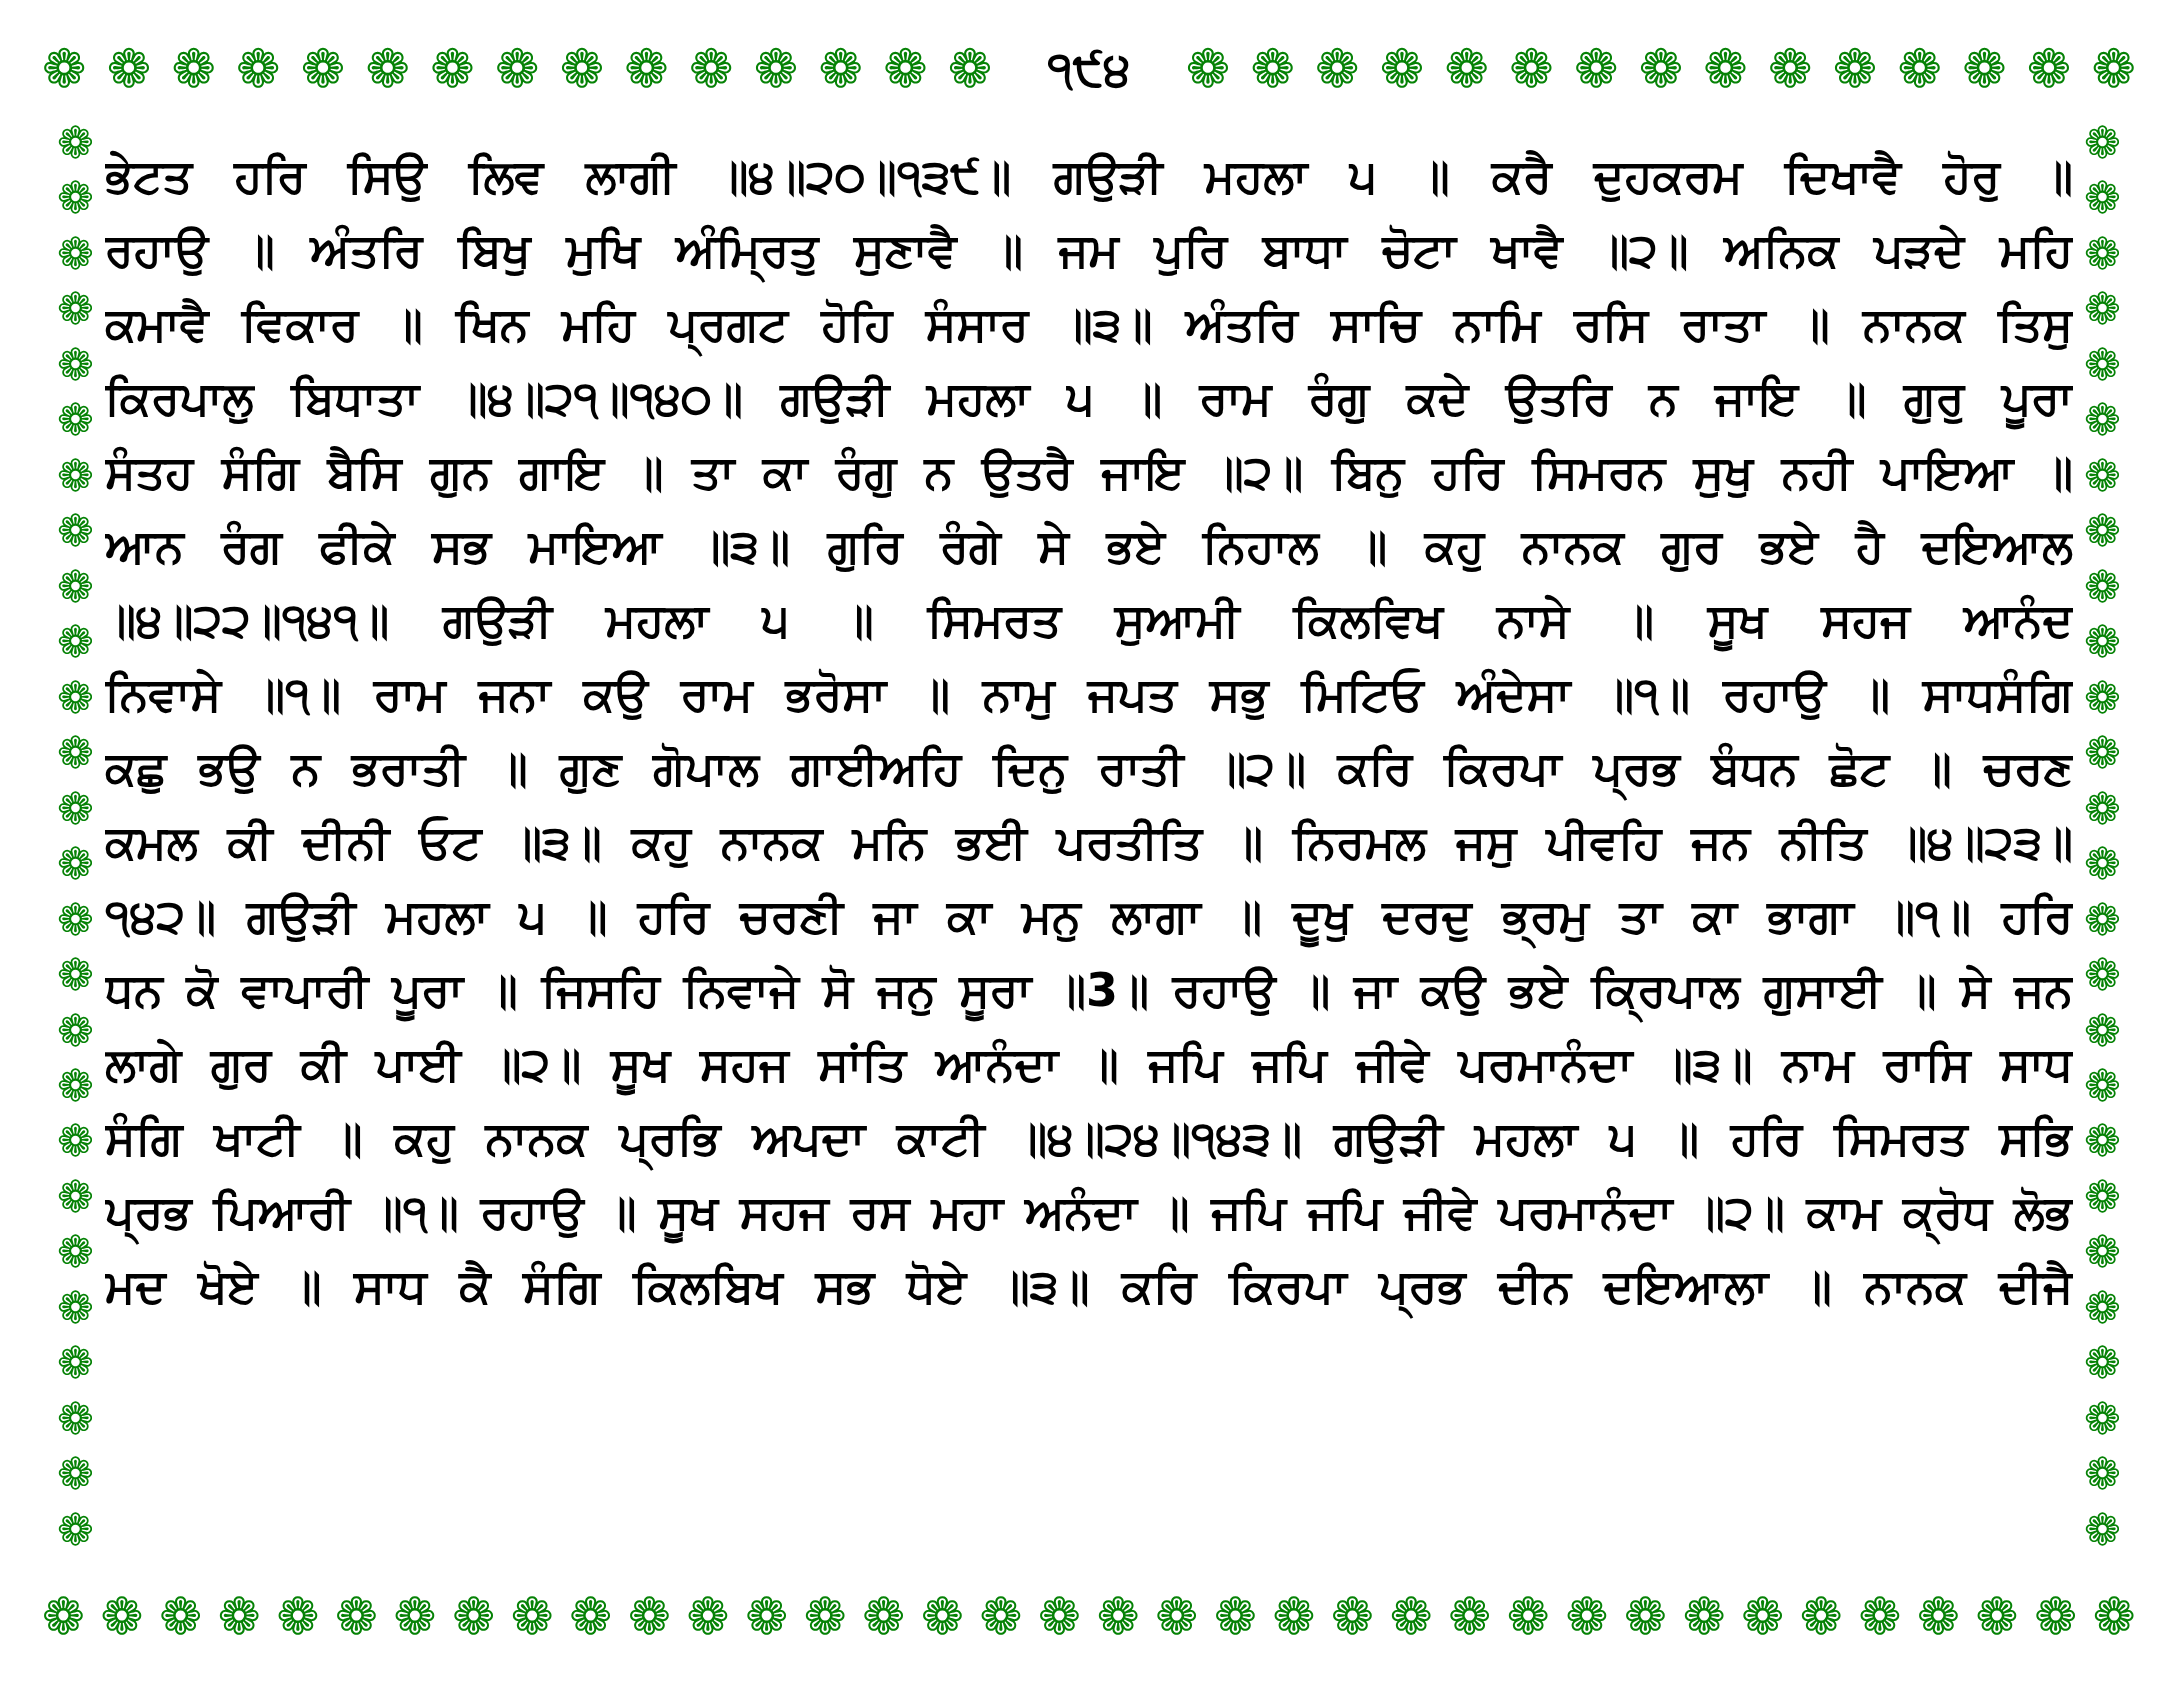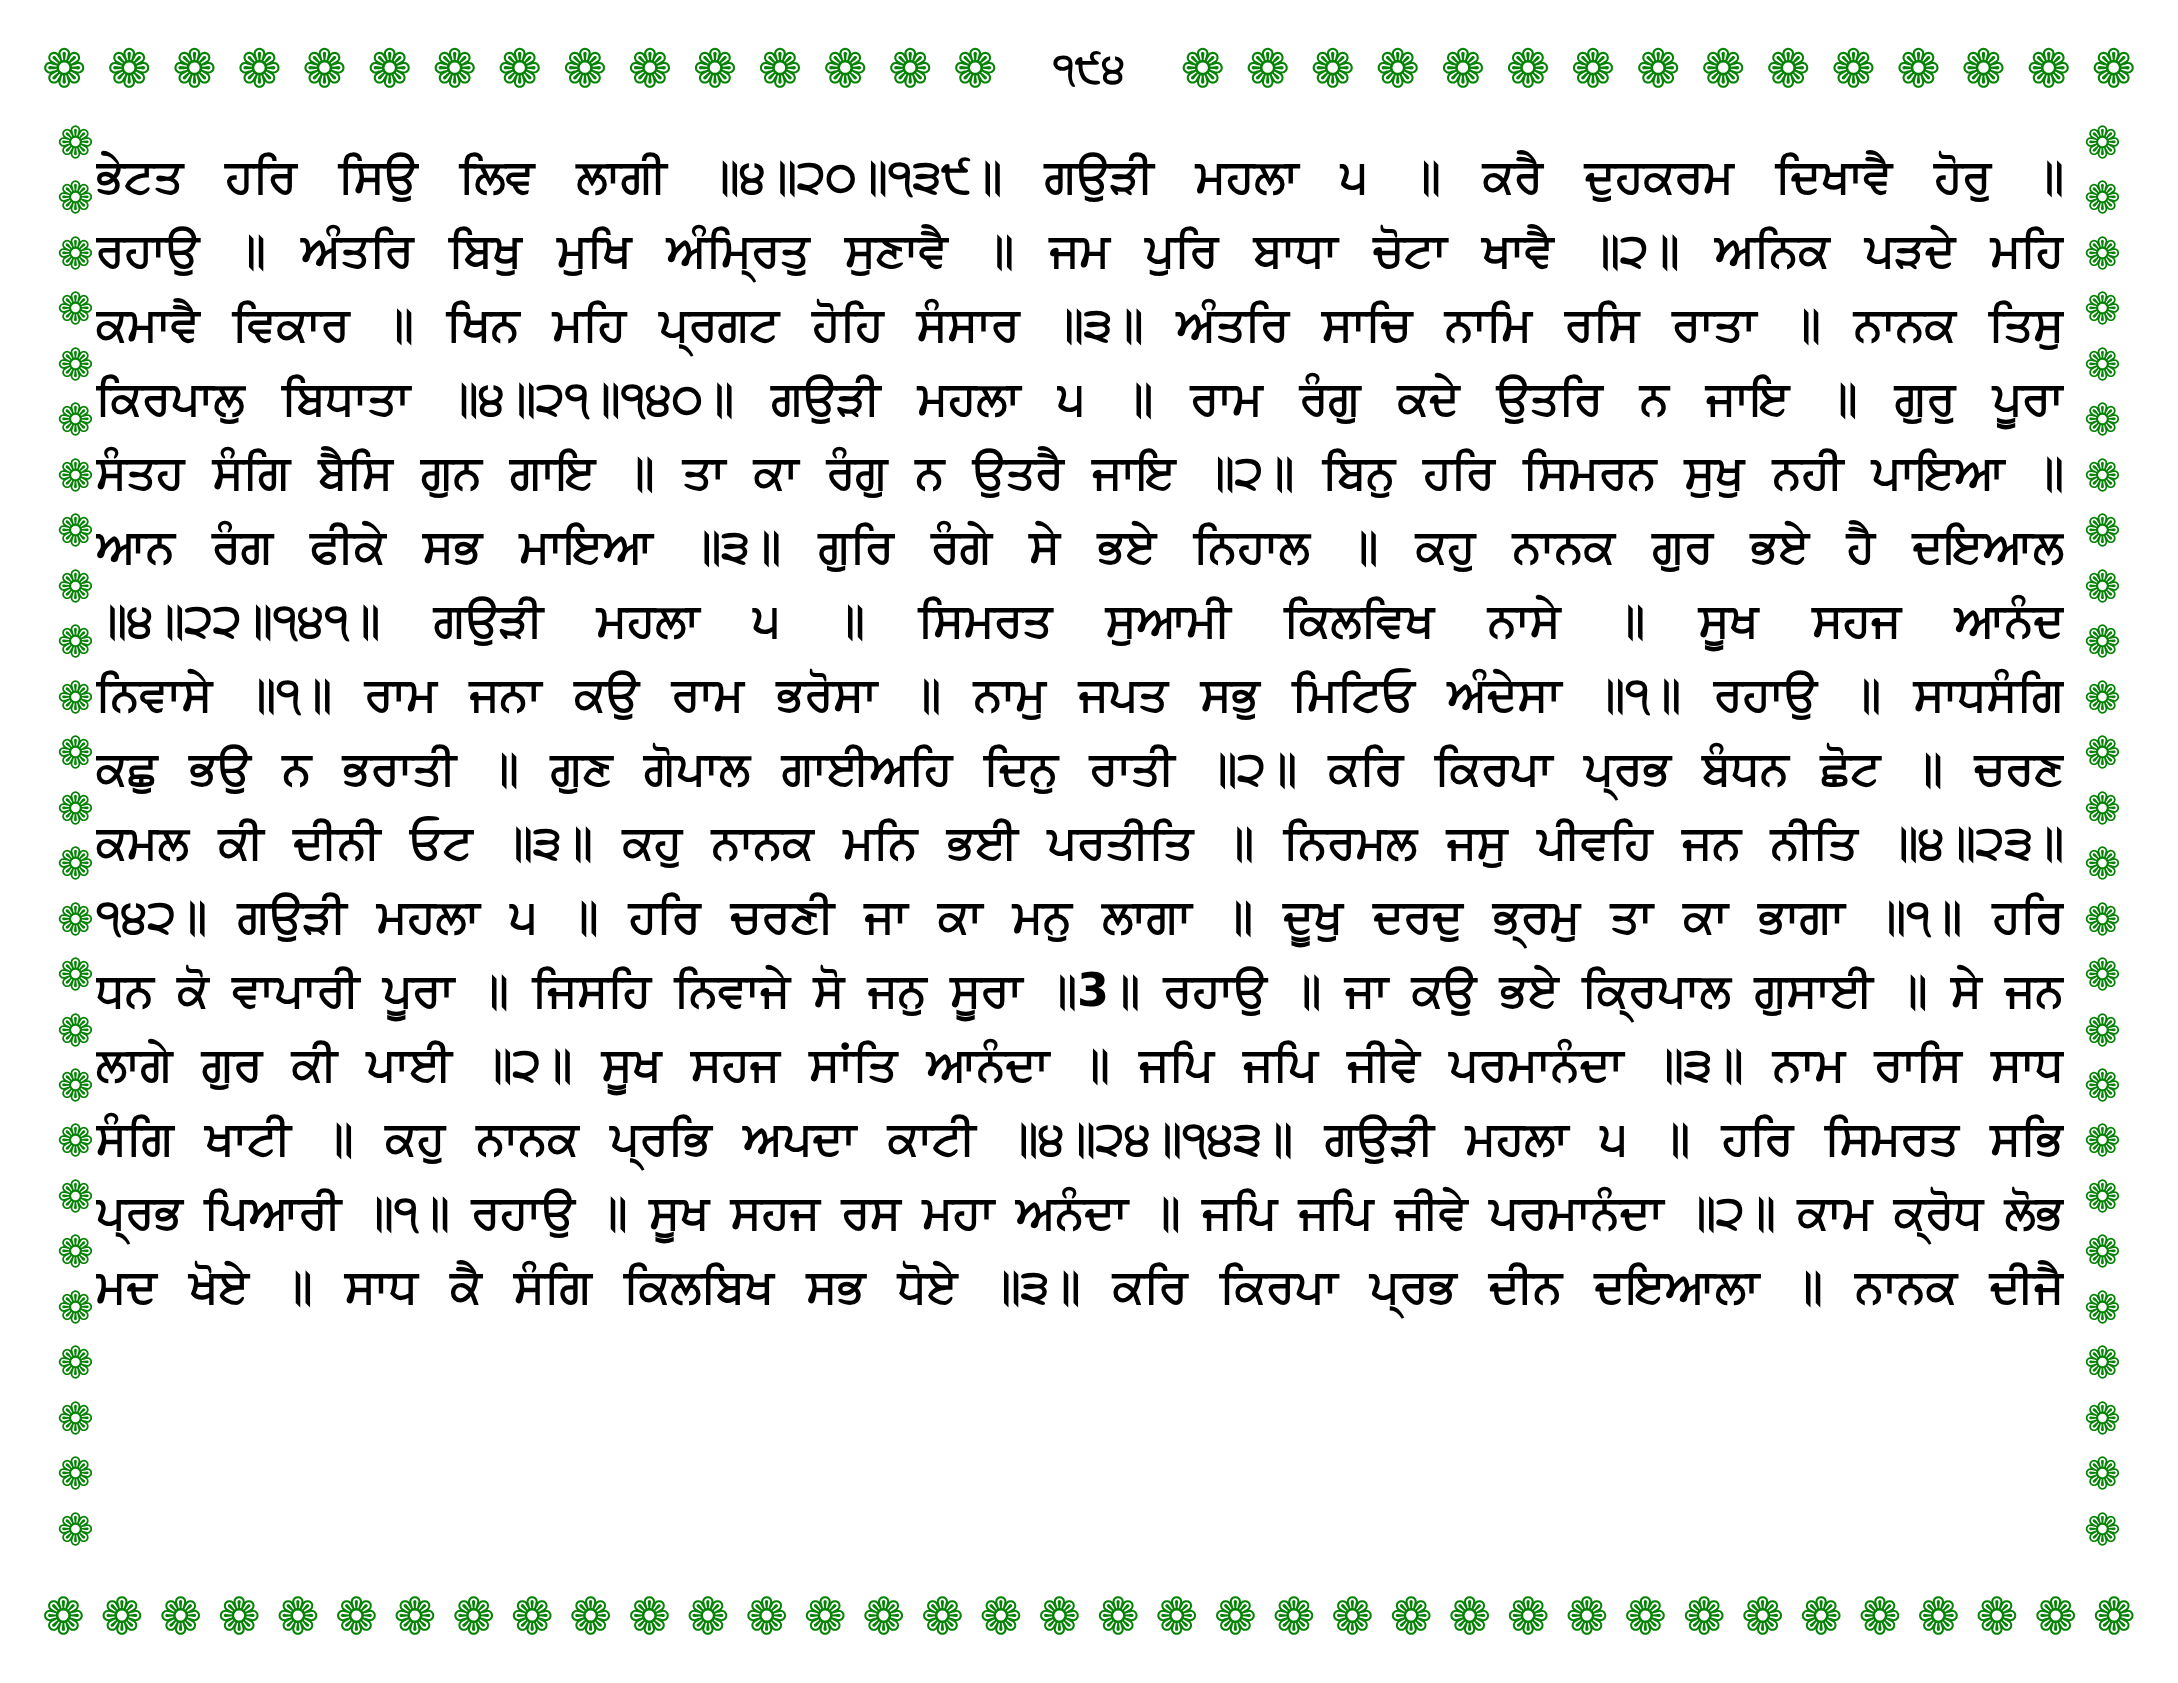--- a/index.html
+++ b/index.html
@@ -25,21 +25,21 @@
     display: flex; align-items: center;
   }
   .flower-row {
     display: flex; justify-content: space-between; align-items: center;
     flex: 1 1 auto;
     font-size: 53px; line-height: 79px;
   }
   .page-number {
     flex: 0 0 auto;
     padding: 0 55px;
-    font-size: 41px;
+    font-size: 47px;
     font-weight: bold;
     color: #000000;
     line-height: 79px;
   }
   .border-side {
     position: absolute;
     top: 117px; height: 1438px; width: 83px;
     display: flex; flex-direction: column;
     justify-content: space-between; align-items: center;
     font-size: 44px;
@@ -48,21 +48,21 @@
   .border-right { right: 34px; }
   .border-bottom {
     position: absolute;
     bottom: 28px; left: 42px; right: 42px; height: 77px;
     display: flex; align-items: center;
   }
   .border-bottom .flower-row { font-size: 51px; }
   
   .text-block {
     position: absolute;
-    left: 96px; top: 139px; width: 1968px;
+    left: 105px; top: 139px; width: 1968px;
     color: #000000;
   }
   .line {
     height: 74px;
     line-height: 74px;
     font-size: 46px;
     font-weight: bold;
     text-align: justify;
     -moz-text-align-last: justify;
     text-align-last: justify;

